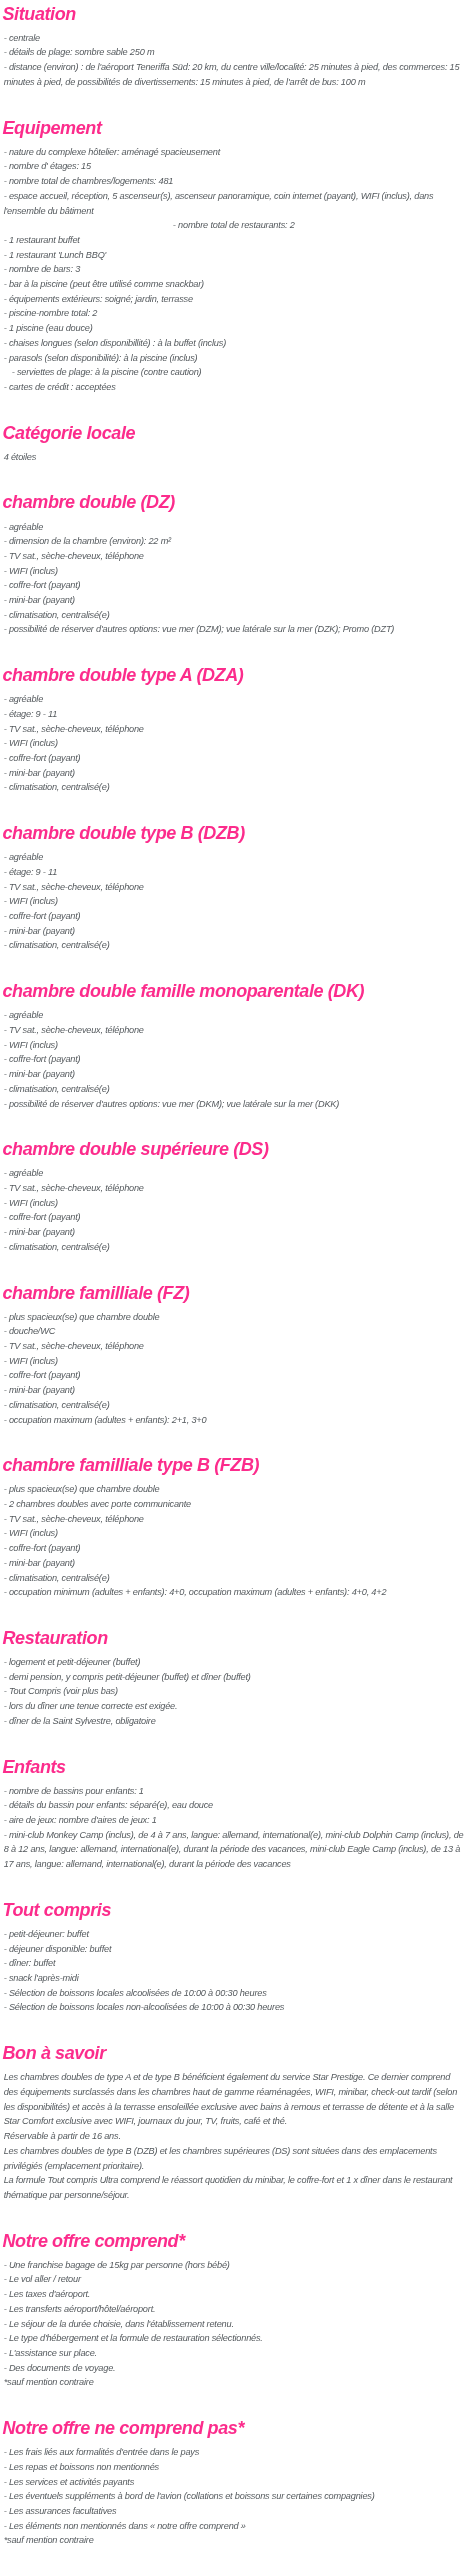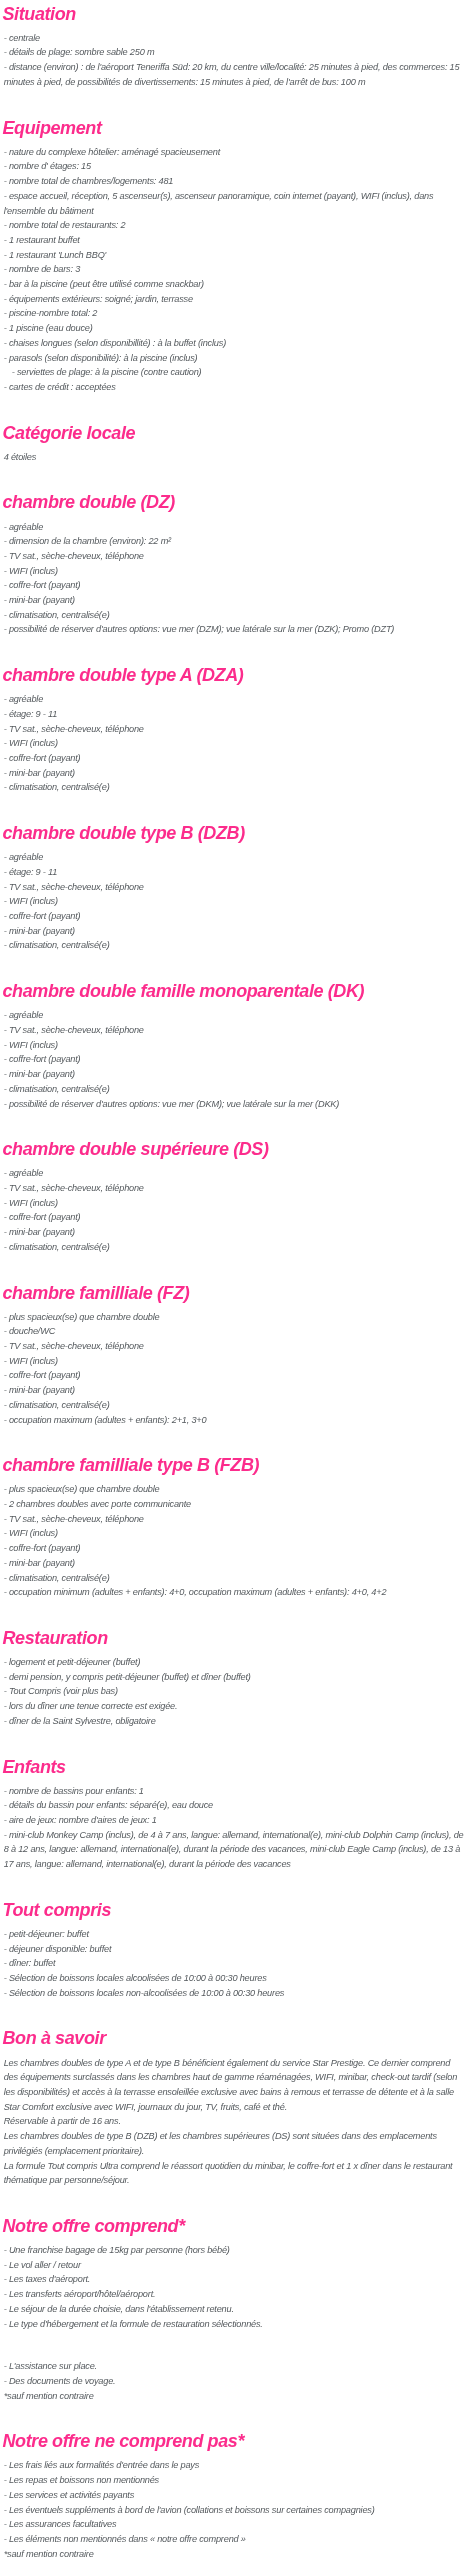--- a/index.html
+++ b/index.html
@@ -46,21 +46,21 @@
       <p class="line" style="color: rgb(85, 90, 94);">- centrale</p>
       <p class="line" style="color: rgb(85, 90, 94);">- détails de plage: sombre sable 250 m</p>
       <p class="line" style="color: rgb(85, 90, 94);">- distance (environ) : de l'aéroport Teneriffa Süd: 20 km, du centre ville/localité: 25 minutes à pied, des commerces: 15 minutes à pied, de possibilités de divertissements: 15 minutes à pied, de l'arrêt de bus: 100 m</p>
     </section>
     <section>
       <h2 style="color: rgb(252, 44, 140);">Equipement</h2>
       <p class="line" style="color: rgb(85, 90, 94);">- nature du complexe hôtelier: aménagé spacieusement</p>
       <p class="line" style="color: rgb(85, 90, 94);">- nombre d' étages: 15</p>
       <p class="line" style="color: rgb(85, 90, 94);">- nombre total de chambres/logements: 481</p>
       <p class="line" style="color: rgb(85, 90, 94);">- espace accueil, réception, 5 ascenseur(s), ascenseur panoramique, coin internet (payant), WIFI (inclus), dans l'ensemble du bâtiment</p>
-      <p class="line" style="color: rgb(85, 90, 94);">- nombre total de restaurants: 2</p>
+      <p class="line" style="color: rgb(85, 90, 94); text-align: center;">- nombre total de restaurants: 2</p>
       <p class="line" style="color: rgb(85, 90, 94);">- 1 restaurant buffet</p>
       <p class="line" style="color: rgb(85, 90, 94);">- 1 restaurant 'Lunch BBQ'</p>
       <p class="line" style="color: rgb(85, 90, 94);">- nombre de bars: 3</p>
       <p class="line" style="color: rgb(85, 90, 94);">- bar à la piscine (peut être utilisé comme snackbar)</p>
       <p class="line" style="color: rgb(85, 90, 94);">- équipements extérieurs: soigné; jardin, terrasse</p>
       <p class="line" style="color: rgb(85, 90, 94);">- piscine-nombre total: 2</p>
       <p class="line" style="color: rgb(85, 90, 94);">- 1 piscine (eau douce)</p>
       <p class="line" style="color: rgb(85, 90, 94);">- chaises longues (selon disponibillité) : à la buffet (inclus)</p>
       <p class="line" style="color: rgb(85, 90, 94);">- parasols (selon disponibilité): à la piscine (inclus)</p>
       <p class="line" style="color: rgb(85, 90, 94); margin-left: 8px;">- serviettes de plage: à la piscine (contre caution)</p>
@@ -155,39 +155,40 @@
       <p class="line" style="color: rgb(85, 90, 94);">- nombre de bassins pour enfants: 1</p>
       <p class="line" style="color: rgb(85, 90, 94);">- détails du bassin pour enfants: séparé(e), eau douce</p>
       <p class="line" style="color: rgb(85, 90, 94);">- aire de jeux: nombre d'aires de jeux: 1</p>
       <p class="line" style="color: rgb(85, 90, 94);">- mini-club Monkey Camp (inclus), de 4 à 7 ans, langue: allemand, international(e), mini-club Dolphin Camp (inclus), de 8 à 12 ans, langue: allemand, international(e), durant la période des vacances, mini-club Eagle Camp (inclus), de 13 à 17 ans, langue: allemand, international(e), durant la période des vacances</p>
     </section>
     <section>
       <h2 style="color: rgb(252, 44, 140);">Tout compris</h2>
       <p class="line" style="color: rgb(85, 90, 94);">- petit-déjeuner: buffet</p>
       <p class="line" style="color: rgb(85, 90, 94);">- déjeuner disponible: buffet</p>
       <p class="line" style="color: rgb(85, 90, 94);">- dîner: buffet</p>
+      <p class="line" style="color: rgb(85, 90, 94);">- snack l'après-midi</p>
       <p class="line" style="color: rgb(85, 90, 94);">- Sélection de boissons locales alcoolisées de 10:00 à 00:30 heures</p>
       <p class="line" style="color: rgb(85, 90, 94);">- Sélection de boissons locales non-alcoolisées de 10:00 à 00:30 heures</p>
     </section>
     <section>
       <h2 style="color: rgb(252, 44, 140);">Bon à savoir</h2>
       <p class="line" style="color: rgb(85, 90, 94);">Les chambres doubles de type A et de type B bénéficient également du service Star Prestige. Ce dernier comprend des équipements surclassés dans les chambres haut de gamme réaménagées, WIFI, minibar, check-out tardif (selon les disponibilités) et accès à la terrasse ensoleillée exclusive avec bains à remous et terrasse de détente et à la salle Star Comfort exclusive avec WIFI, journaux du jour, TV, fruits, café et thé.</p>
       <p class="line" style="color: rgb(85, 90, 94);">Réservable à partir de 16 ans.</p>
       <p class="line" style="color: rgb(85, 90, 94);">Les chambres doubles de type B (DZB) et les chambres supérieures (DS) sont situées dans des emplacements privilégiés (emplacement prioritaire).</p>
       <p class="line" style="color: rgb(85, 90, 94);">La formule Tout compris Ultra comprend le réassort quotidien du minibar, le coffre-fort et 1 x dîner dans le restaurant thématique par personne/séjour.</p>
     </section>
     <section>
       <h2 style="color: rgb(252, 44, 140);">Notre offre comprend*</h2>
       <p class="line" style="color: rgb(85, 90, 94);">- Une franchise bagage de 15kg par personne (hors bébé)</p>
       <p class="line" style="color: rgb(85, 90, 94);">- Le vol aller / retour</p>
       <p class="line" style="color: rgb(85, 90, 94);">- Les taxes d'aéroport.</p>
       <p class="line" style="color: rgb(85, 90, 94);">- Les transferts aéroport/hôtel/aéroport.</p>
       <p class="line" style="color: rgb(85, 90, 94);">- Le séjour de la durée choisie, dans l'établissement retenu.</p>
       <p class="line" style="color: rgb(85, 90, 94);">- Le type d'hébergement et la formule de restauration sélectionnés.</p>
-      <p class="line" style="color: rgb(85, 90, 94); margin-top: 28px;">- L'assistance sur place.</p>
+      <p class="line" style="color: rgb(85, 90, 94);">- L'assistance sur place.</p>
       <p class="line" style="color: rgb(85, 90, 94);">- Des documents de voyage.</p>
       <p class="line" style="color: rgb(85, 90, 94);">*sauf mention contraire</p>
     </section>
     <section>
       <h2 style="color: rgb(252, 44, 140);">Notre offre ne comprend pas*</h2>
       <p class="line" style="color: rgb(85, 90, 94);">- Les frais liés aux formalités d'entrée dans le pays</p>
       <p class="line" style="color: rgb(85, 90, 94);">- Les repas et boissons non mentionnés</p>
       <p class="line" style="color: rgb(85, 90, 94);">- Les services et activités payants</p>
       <p class="line" style="color: rgb(85, 90, 94);">- Les éventuels suppléments à bord de l'avion (collations et boissons sur certaines compagnies)</p>
       <p class="line" style="color: rgb(85, 90, 94);">- Les assurances facultatives</p>

